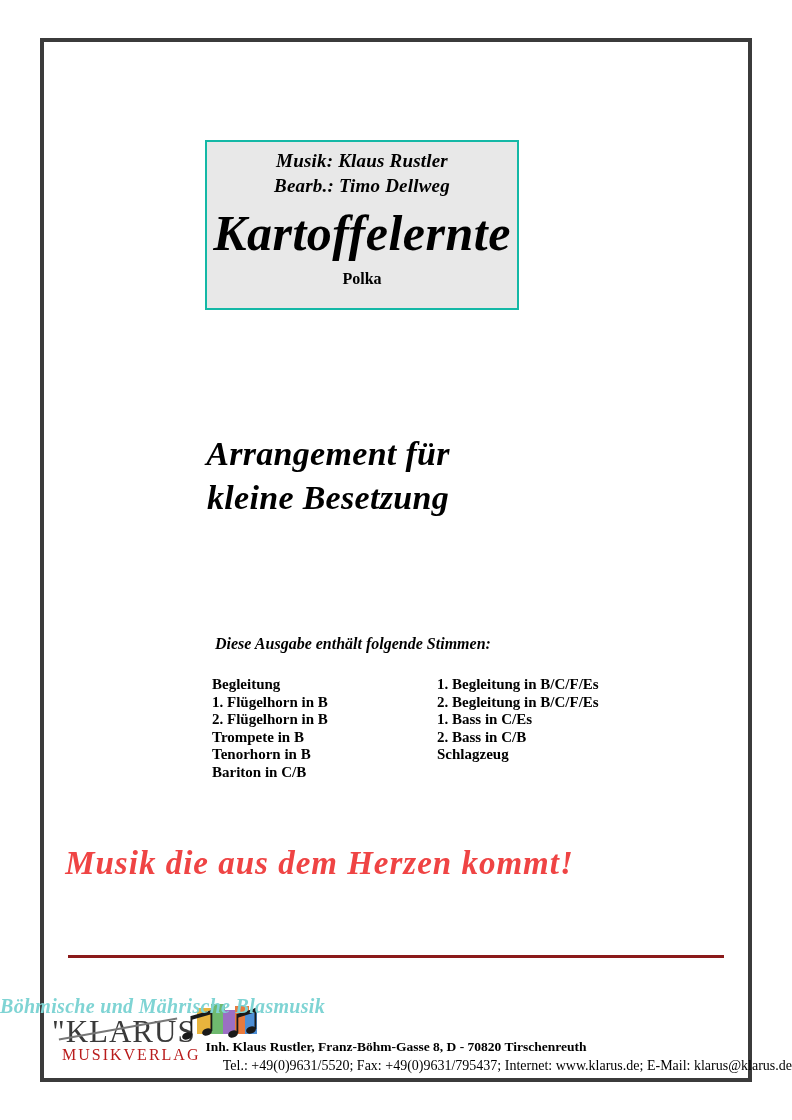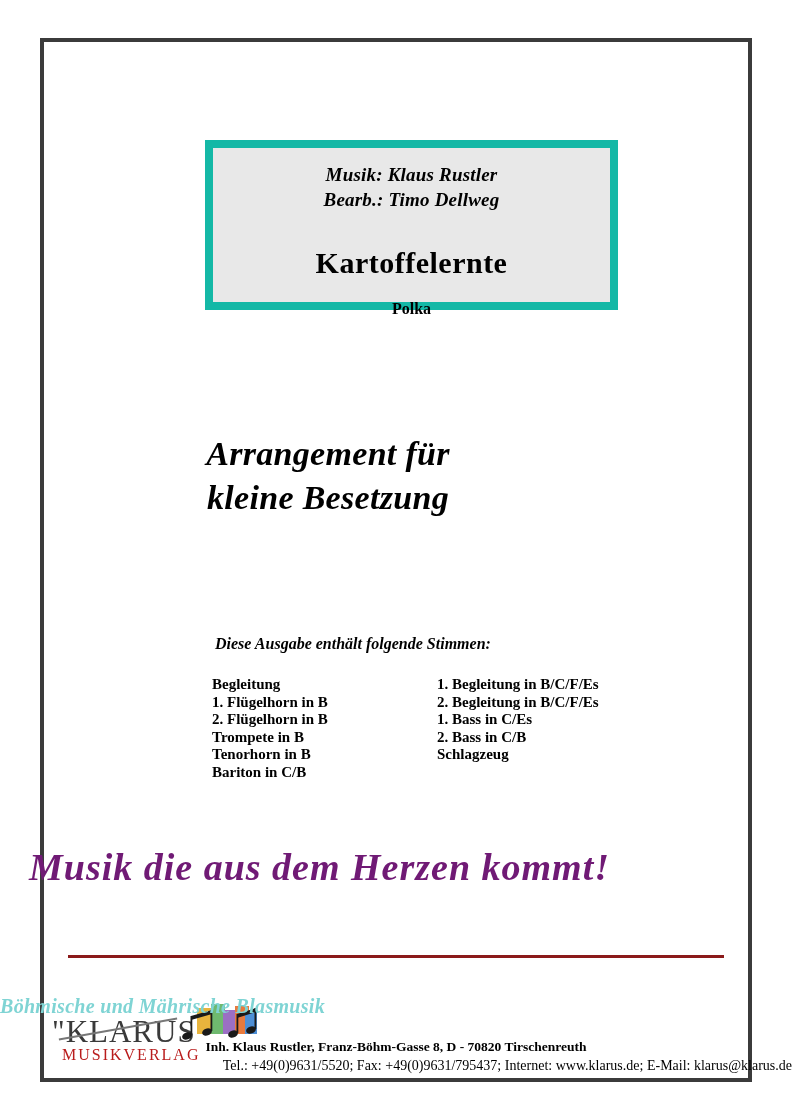--- a/index.html
+++ b/index.html
@@ -25,42 +25,43 @@
     height: 1044px;
     border: 4px solid #3b3b3b;
     box-sizing: border-box;
   }
 
   
   .title-box {
     position: absolute;
     left: 205px;
     top: 140px;
-    width: 413px;
+    width: 314px;
     height: 170px;
     background: #e8e8e8;
-    border: 8px solid #14b8a6;
+    border: 2px solid #14b8a6;
     box-sizing: border-box;
     text-align: center;
-    padding-top: 14px;
+    padding-top: 6px;
   }
   .credit-line {
     font-family: "Liberation Serif", serif;
     font-weight: bold;
     font-style: italic;
     font-size: 19px;
     line-height: 25px;
     letter-spacing: 0.2px;
   }
   .main-title {
     font-family: "Liberation Serif", serif;
     font-weight: bold;
-    font-size: 30px;
+    font-style: italic;
+    font-size: 50px;
     line-height: 54px;
-    margin-top: 24px;
+    margin-top: 8px;
     letter-spacing: 0.5px;
   }
   .subtitle-genre {
     font-family: "Liberation Serif", serif;
     font-weight: bold;
     font-size: 16px;
     line-height: 22px;
     margin-top: 8px;
   }
 
@@ -104,22 +105,22 @@
   
   .slogan {
     position: absolute;
     left: 0;
     top: 845px;
     width: 639px;
     text-align: center;
     font-family: "Liberation Serif", serif;
     font-style: italic;
     font-weight: bold;
-    font-size: 38px;
-    color: #701a75;
+    font-size: 33px;
+    color: #ef4444;
     letter-spacing: 1px;
   }
 
   
   .footer-rule {
     position: absolute;
     left: 68px;
     top: 955px;
     width: 656px;
     height: 3px;

